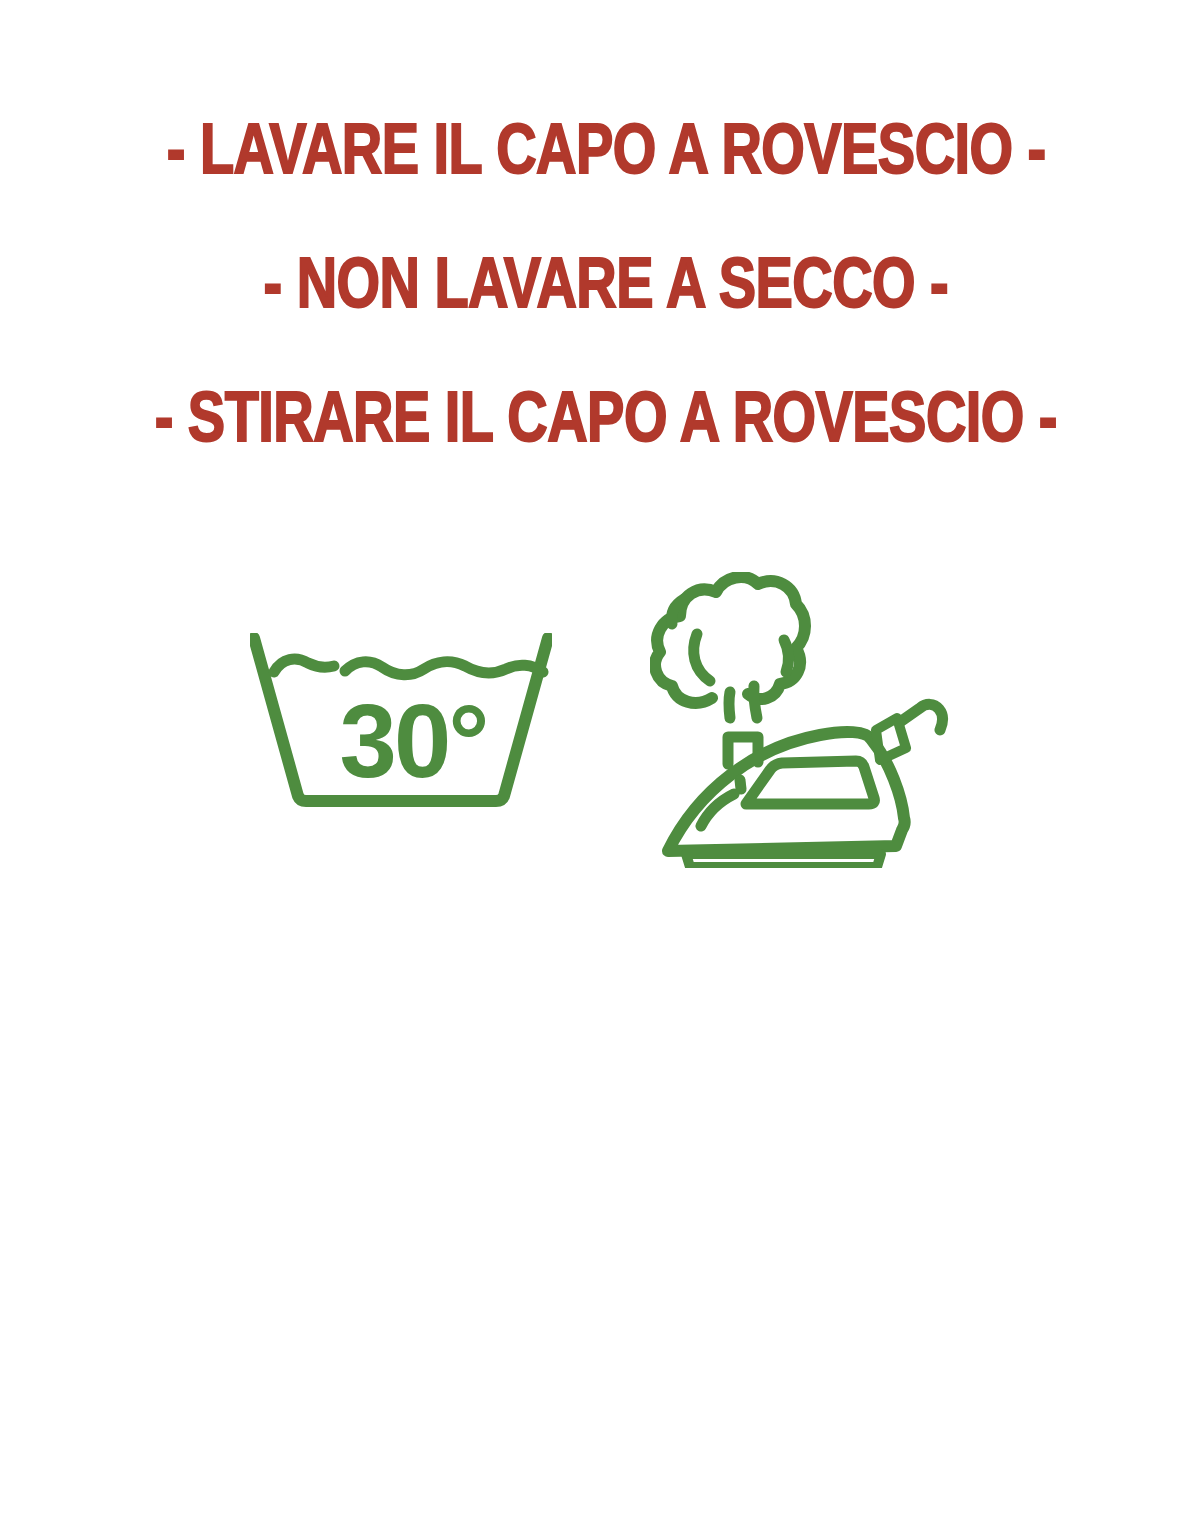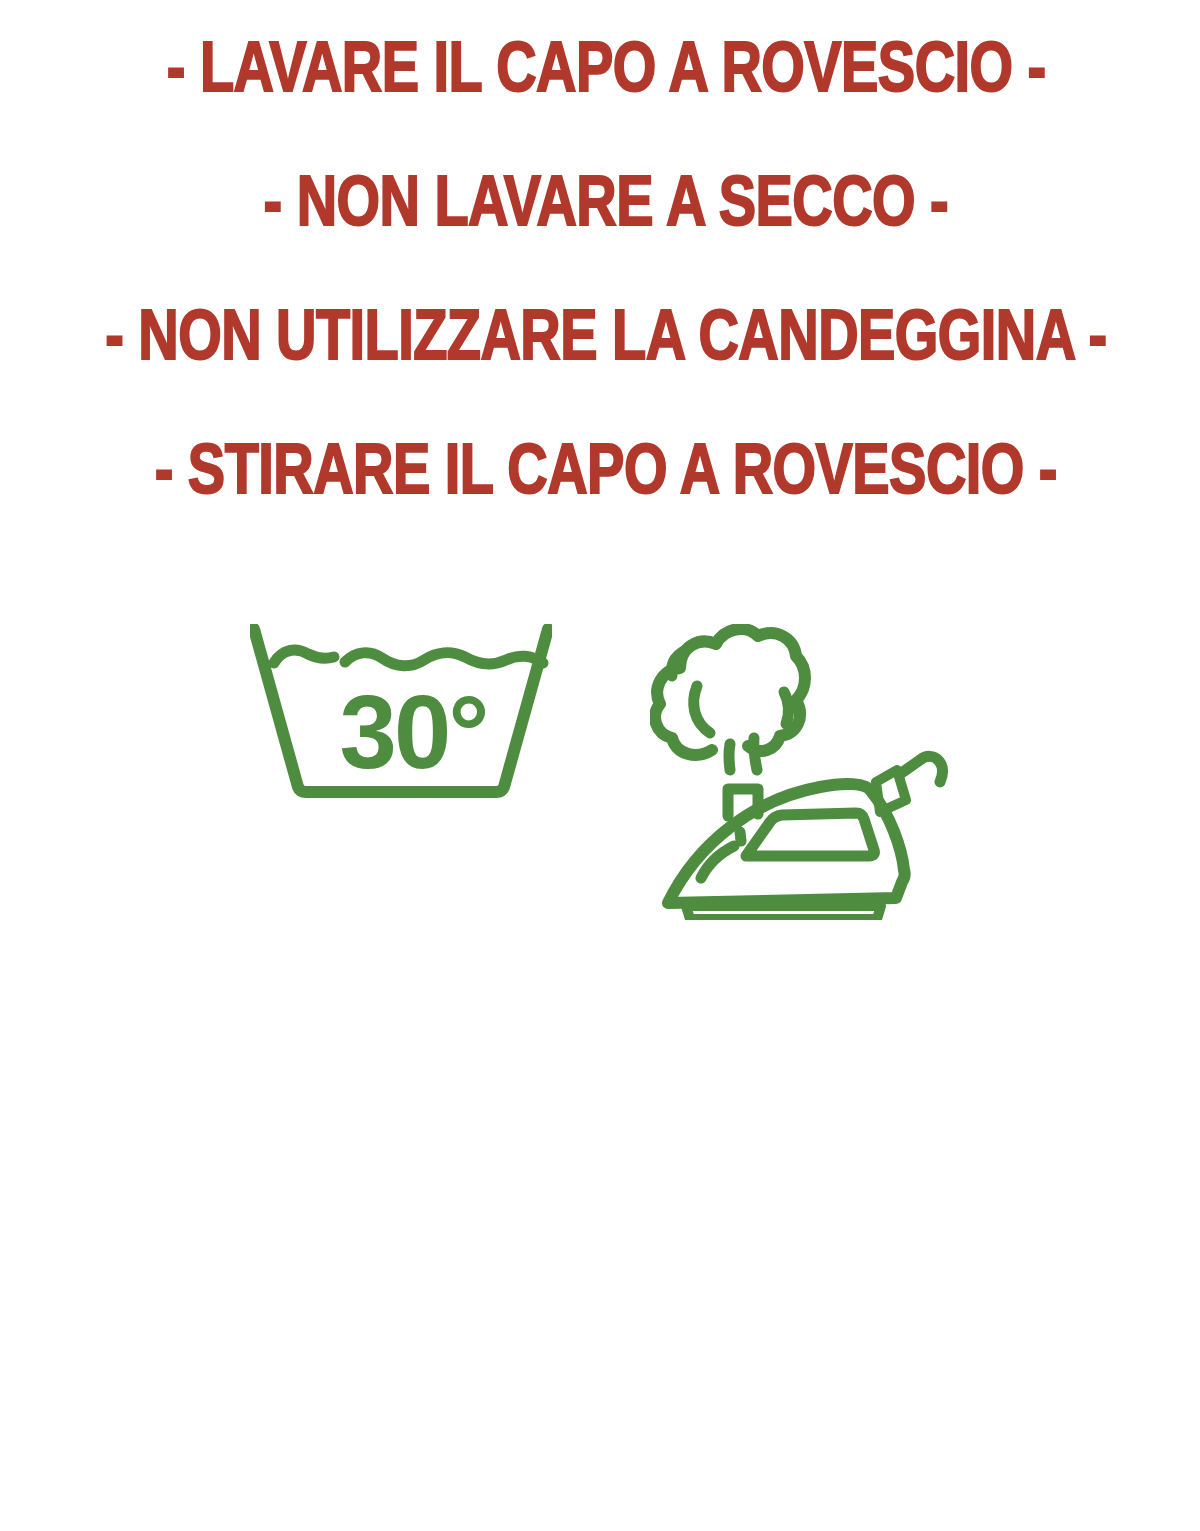--- a/index.html
+++ b/index.html
@@ -12,20 +12,21 @@
   .page {
     position: relative;
     width: 1200px;
     height: 1531px;
     margin: 0 auto;
     background: var(--bg);
     overflow: hidden;
     font-family: "Liberation Sans", "DejaVu Sans", sans-serif;
   }
   .care-list {
+    padding-top: 82px;
     margin-left: 12px;
   }
   .care-line {
     height: 134px;
     display: flex;
     align-items: center;
     justify-content: center;
     white-space: nowrap;
   }
   .care-line > span {
@@ -35,21 +36,21 @@
     font-size: 70px;
     font-weight: bold;
     letter-spacing: -0.01em;
     color: var(--red);
     -webkit-text-stroke: 2px var(--red);
   }
   .icons-row {
     margin-top: 88px;
     display: flex;
     justify-content: center;
-    align-items: flex-start;
+    align-items: center;
     gap: 98px;
     text-decoration: underline;
   }
   .icon { color: var(--green); }
   .icon path, .icon line { fill: none; stroke: currentColor; }
   .basin-label {
     font-family: "Liberation Sans", "DejaVu Sans", sans-serif;
     font-weight: bold;
     letter-spacing: -3px;
     fill: currentColor;
@@ -60,23 +61,20 @@
 <body>
 
 <div class="page">
 
   <div class="care-list">
     <div class="care-line">
       <span>- LAVARE IL CAPO A ROVESCIO -</span>
     </div>
     <div class="care-line">
       <span>- NON LAVARE A SECCO -</span>
-    </div>
-    <div class="care-line">
-      <span>- NON UTILIZZARE LA CANDEGGINA -</span>
     </div>
     <div class="care-line">
       <span>- STIRARE IL CAPO A ROVESCIO -</span>
     </div>
   </div>
 
   <div class="icons-row">
 
     <svg class="icon" width="302" height="174" viewBox="0 0 302 174" stroke-linecap="round" stroke-linejoin="round">
       <path stroke-width="12" d="M4,5 L48,163 Q50,168 56,168 L246,168 Q252,168 254,163 L298,5"></path>

